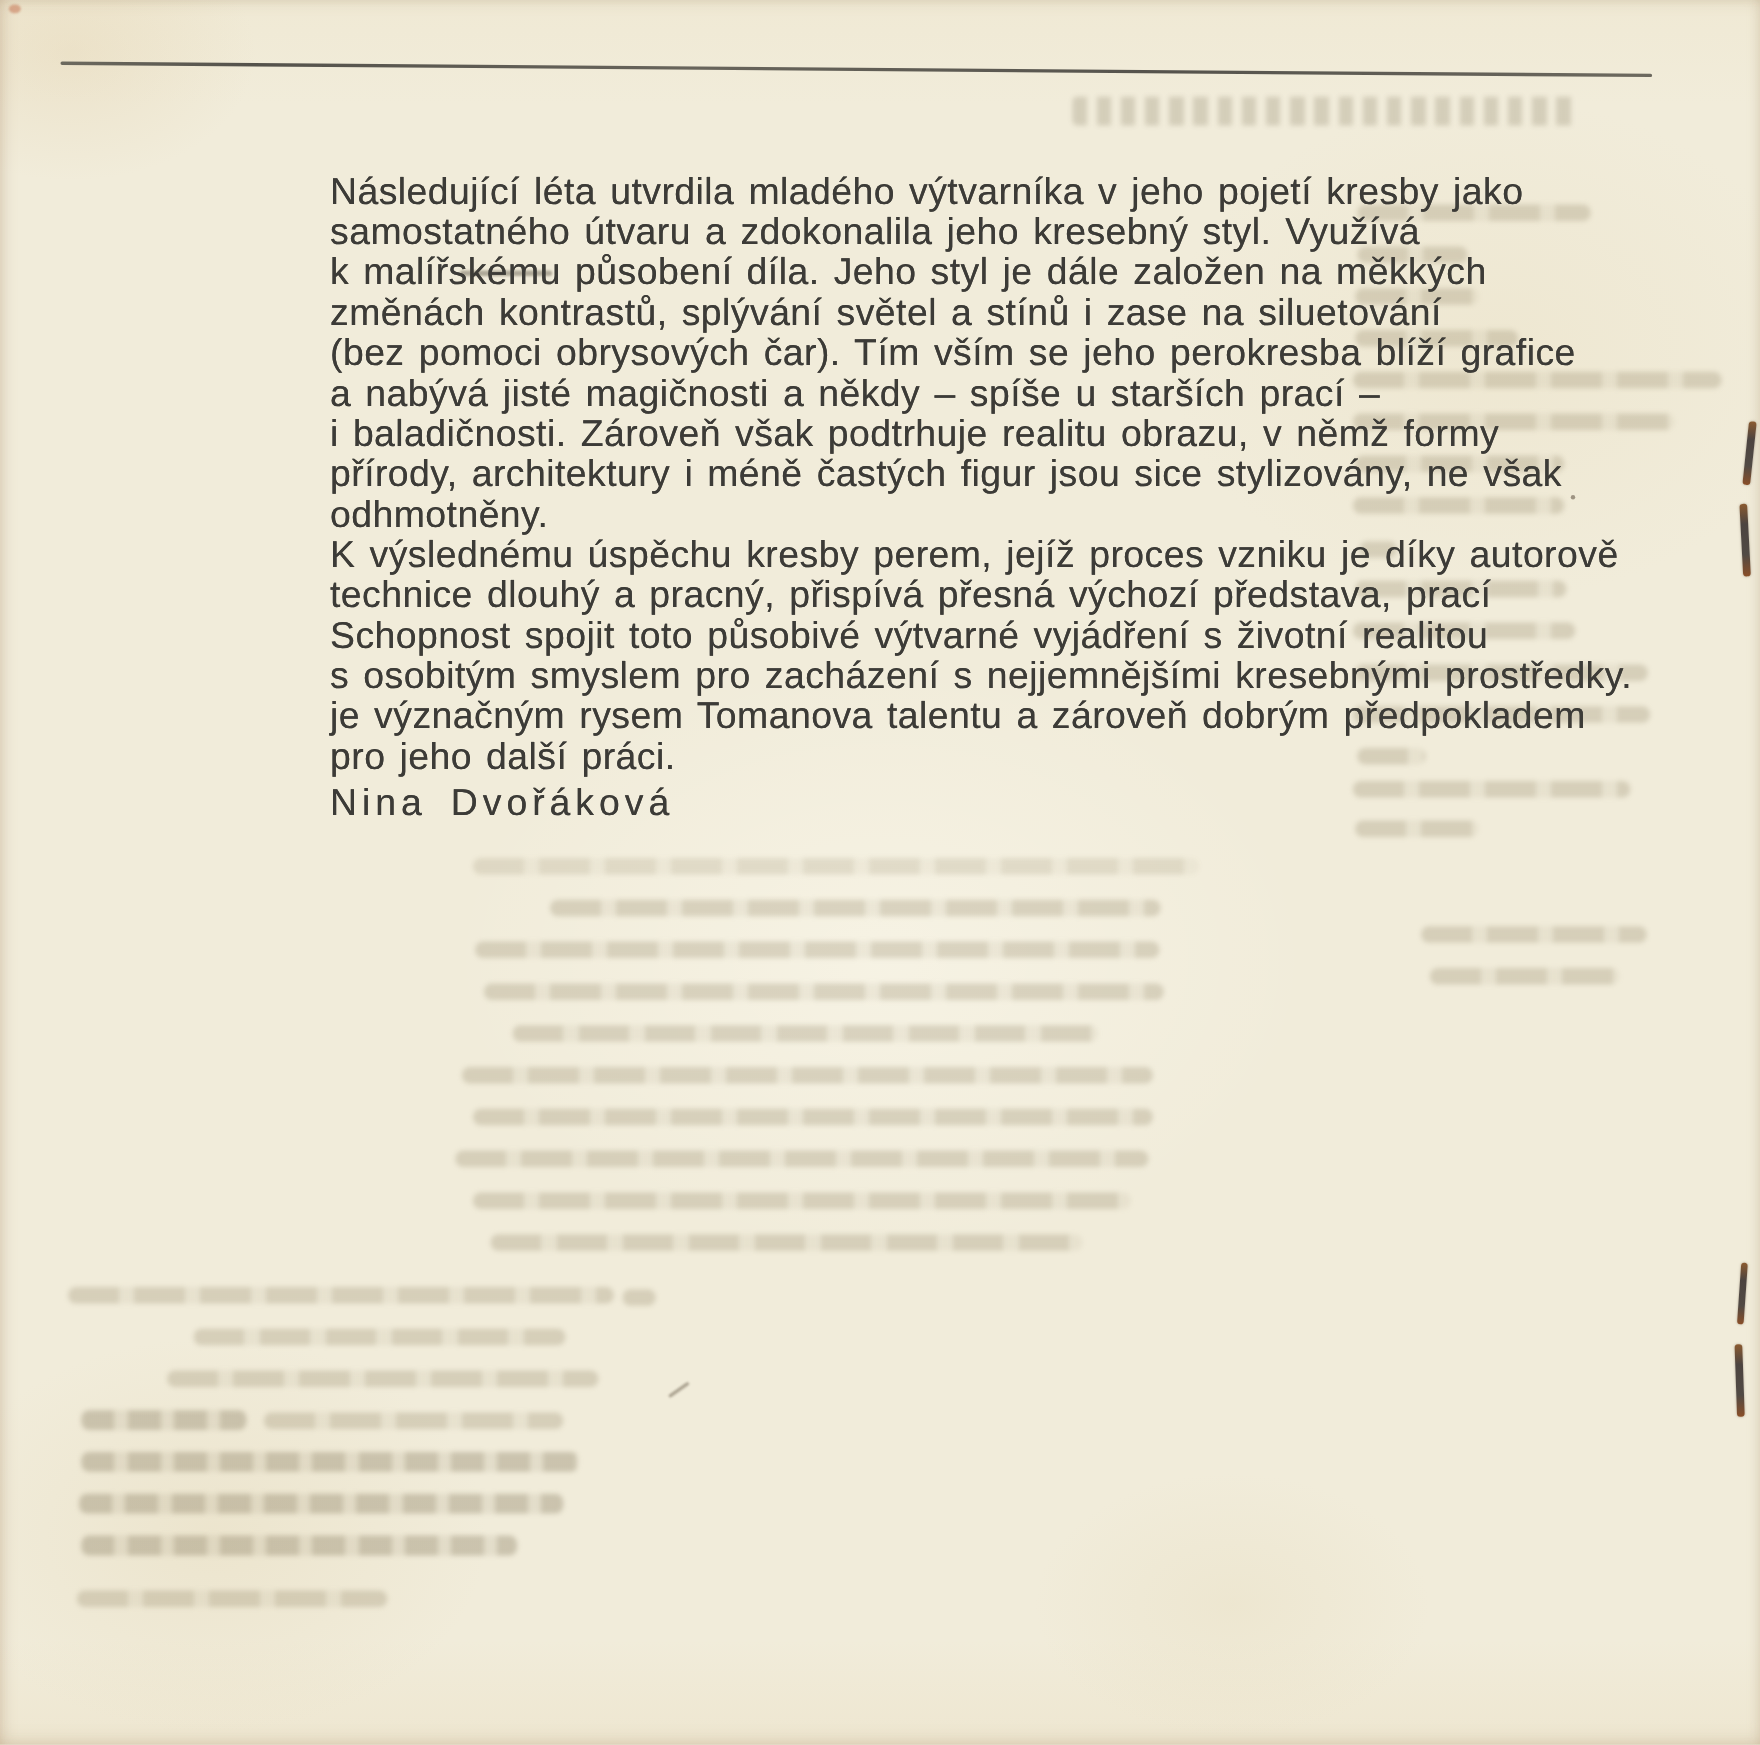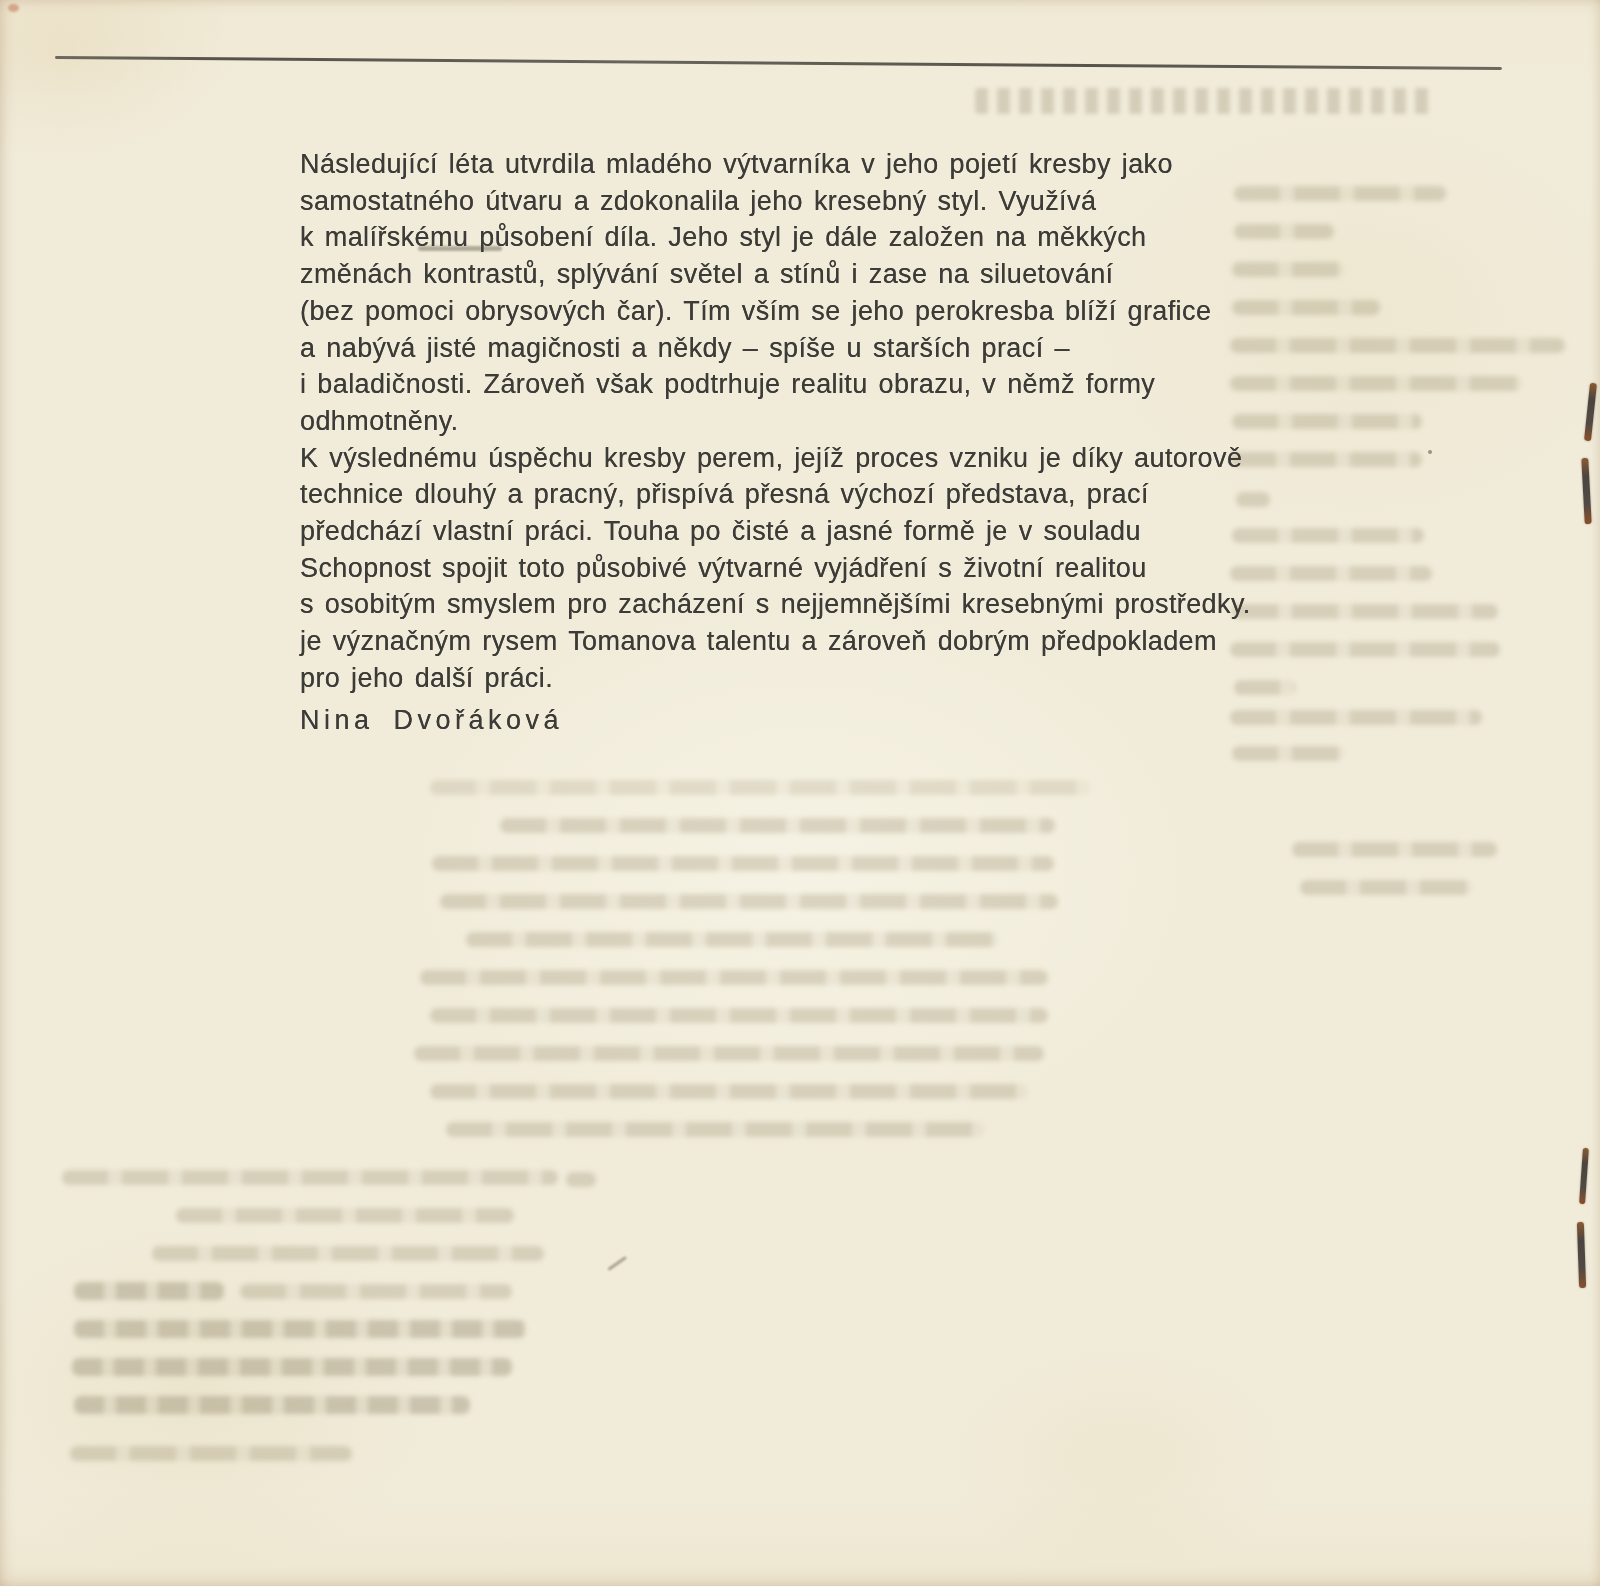--- a/index.html
+++ b/index.html
@@ -25,22 +25,22 @@
   
   .rule{
     position:absolute;left:55px;top:56px;width:1447px;height:2.6px;
     background:linear-gradient(90deg,#5b5950 0%,#3f3d38 12%,#55524a 40%,#403e39 70%,#5a574e 100%);
     opacity:.88;
     transform:rotate(0.44deg);transform-origin:left center;
     border-radius:2px;
   }
   
   .textblock{
-    position:absolute;left:300px;top:146px;width:962px;
-    font-size:27px;line-height:36.7px;
+    position:absolute;left:300px;top:156px;width:962px;
+    font-size:34px;line-height:36.7px;
     color:var(--ink,#3c3b37);
     letter-spacing:.4px;word-spacing:3px;
     text-shadow:0 0 .5px rgba(59,58,54,.85);
   }
   .textblock p{margin:0;white-space:nowrap;}
   .signature{
     padding-right:22px;margin-top:5px !important;
     letter-spacing:4.5px;word-spacing:8px;
   }
   
@@ -123,24 +123,24 @@
   <div class="speck" style="left:8px;top:4px;width:11px;height:8px;background:rgba(190,95,60,.45);filter:blur(1px)"></div>
 
   <main class="textblock">
     <p>Následující léta utvrdila mladého výtvarníka v jeho pojetí kresby jako</p>
     <p>samostatného útvaru a zdokonalila jeho kresebný styl. Využívá</p>
     <p>k malířskému působení díla. Jeho styl je dále založen na měkkých</p>
     <p>změnách kontrastů, splývání světel a stínů i zase na siluetování</p>
     <p>(bez pomoci obrysových čar). Tím vším se jeho perokresba blíží grafice</p>
     <p>a nabývá jisté magičnosti a někdy – spíše u starších prací –</p>
     <p>i baladičnosti. Zároveň však podtrhuje realitu obrazu, v němž formy</p>
+    <p>přírody, architektury i méně častých figur jsou sice stylizovány, ne však</p>
     <p>odhmotněny.</p>
     <p>K výslednému úspěchu kresby perem, jejíž proces vzniku je díky autorově</p>
     <p>technice dlouhý a pracný, přispívá přesná výchozí představa, prací</p>
-    <p>předchází vlastní práci. Touha po čisté a jasné formě je v souladu</p>
     <p>Schopnost spojit toto působivé výtvarné vyjádření s životní realitou</p>
     <p>s osobitým smyslem pro zacházení s nejjemnějšími kresebnými prostředky.</p>
     <p>je význačným rysem Tomanova talentu a zároveň dobrým předpokladem</p>
     <p>pro jeho další práci.</p>
     <p class="signature">Nina Dvořáková</p>
   </main>
 
   <div>
     <div class="staple-seg" style="left:1587px;top:383px;width:7px;height:58px;transform:rotate(6deg)"></div>
     <div class="staple-seg" style="left:1583px;top:458px;width:7px;height:66px;transform:rotate(-3deg)"></div>

